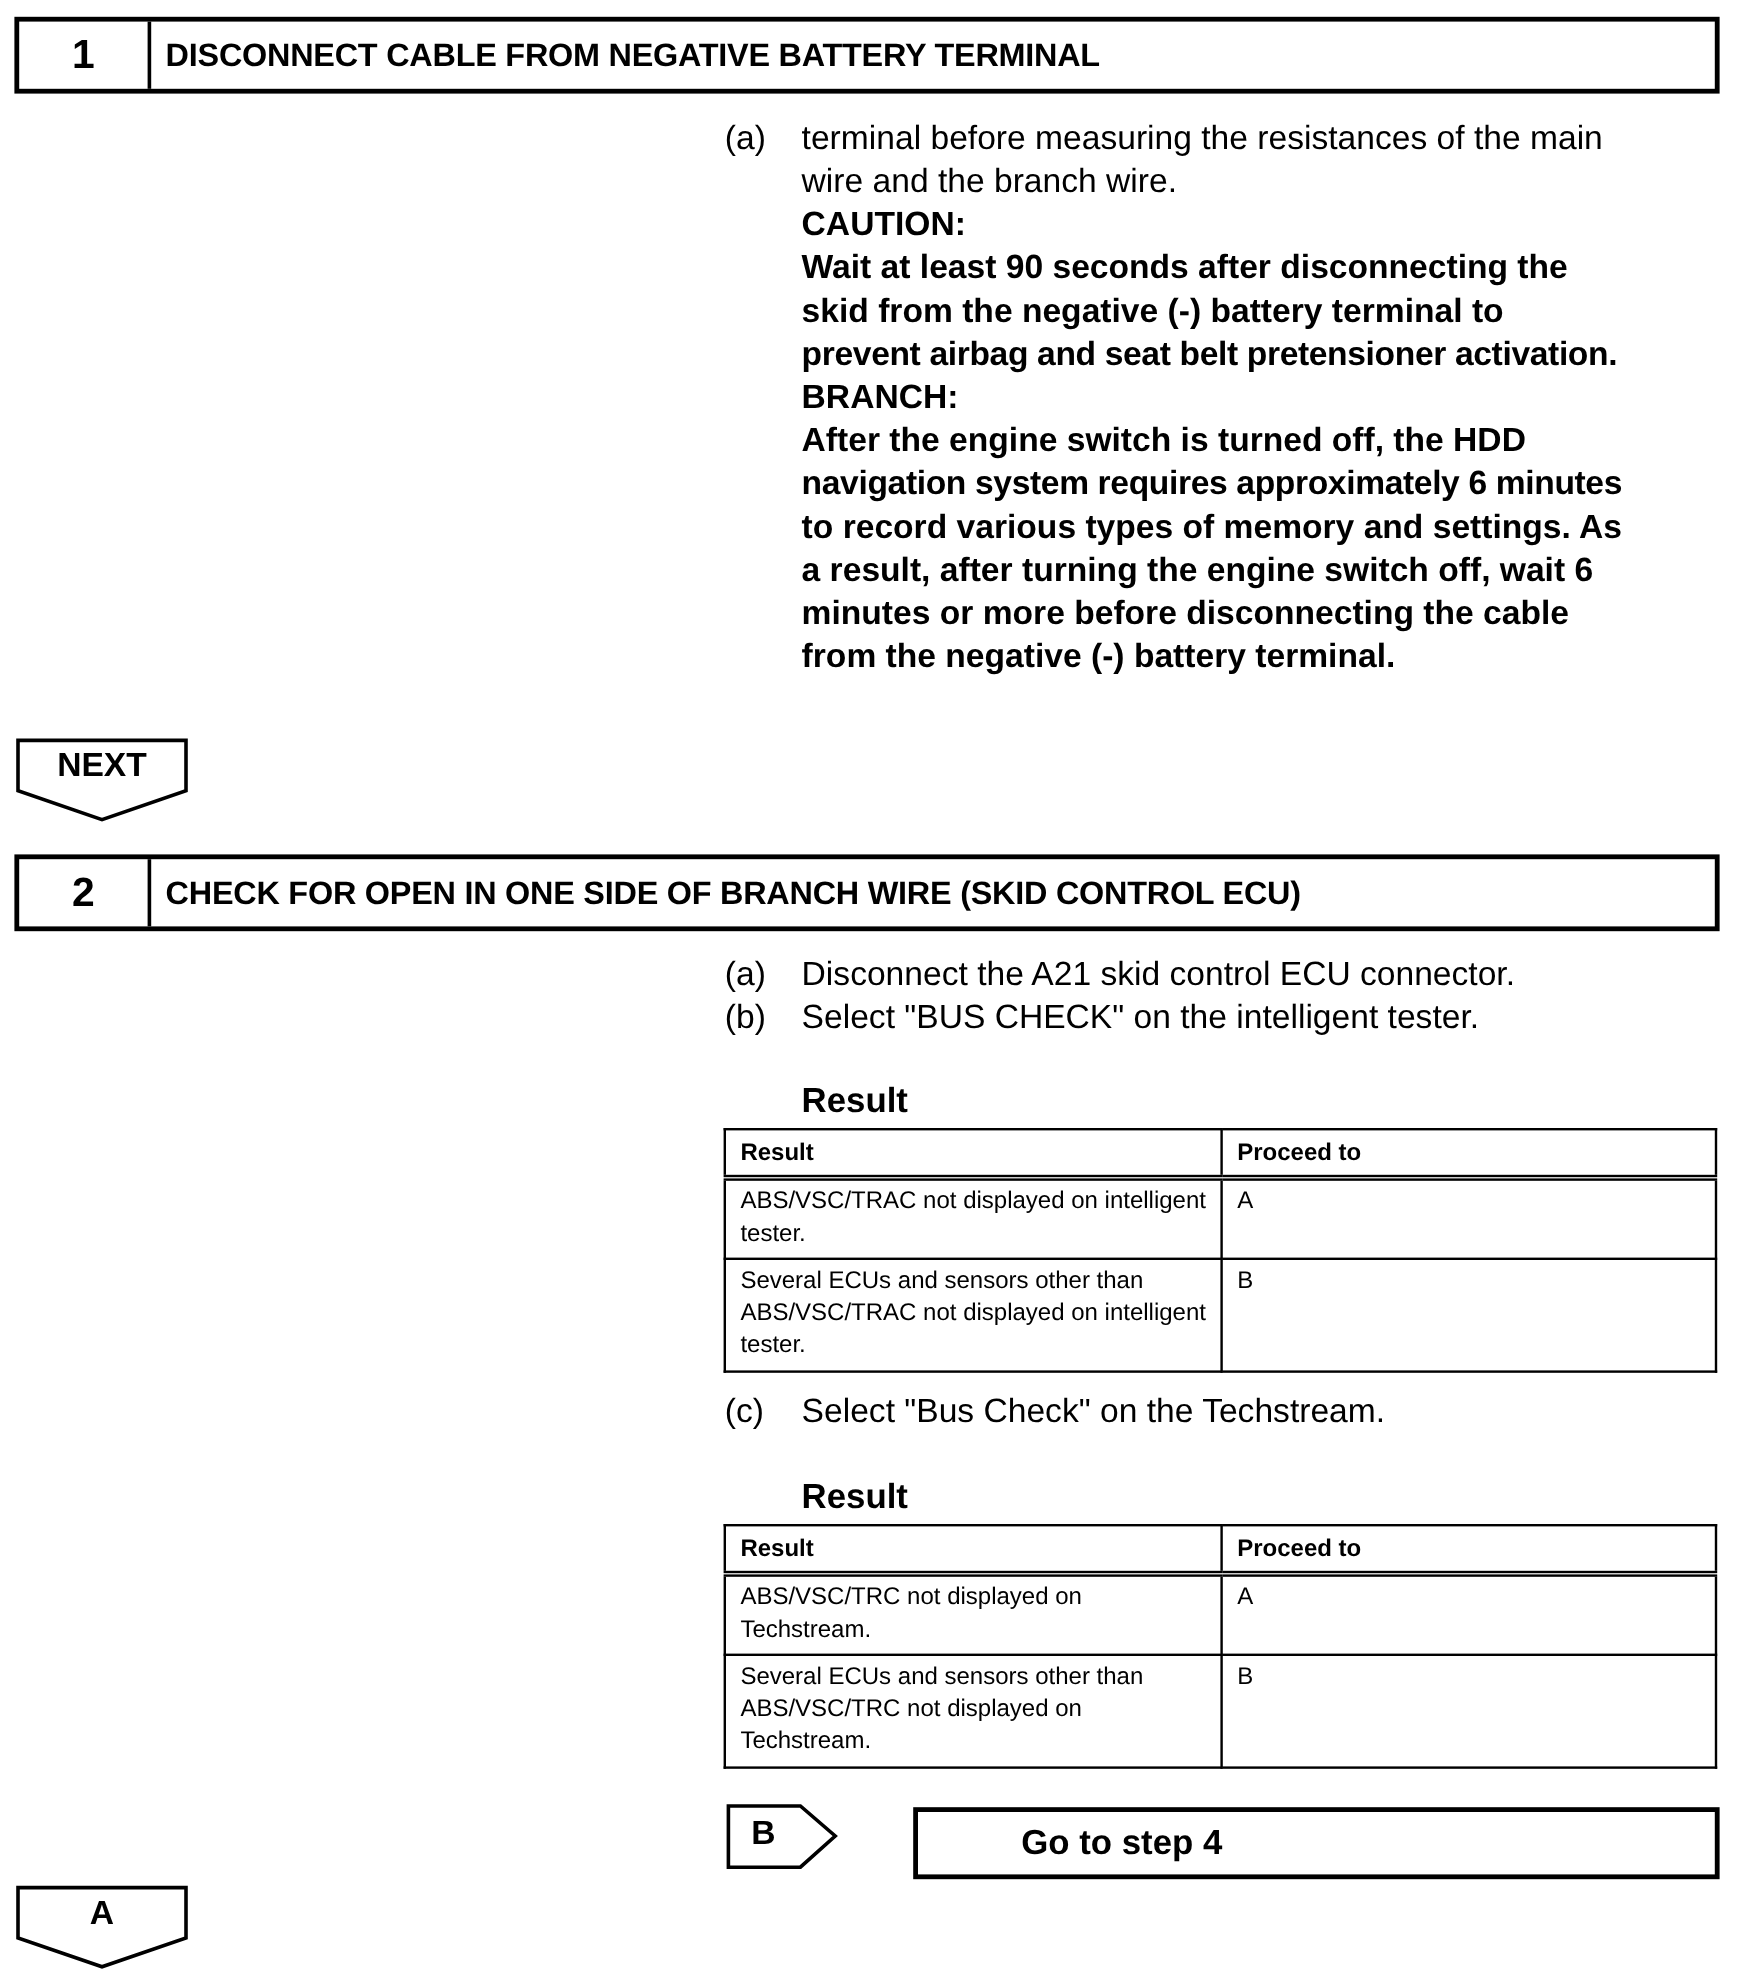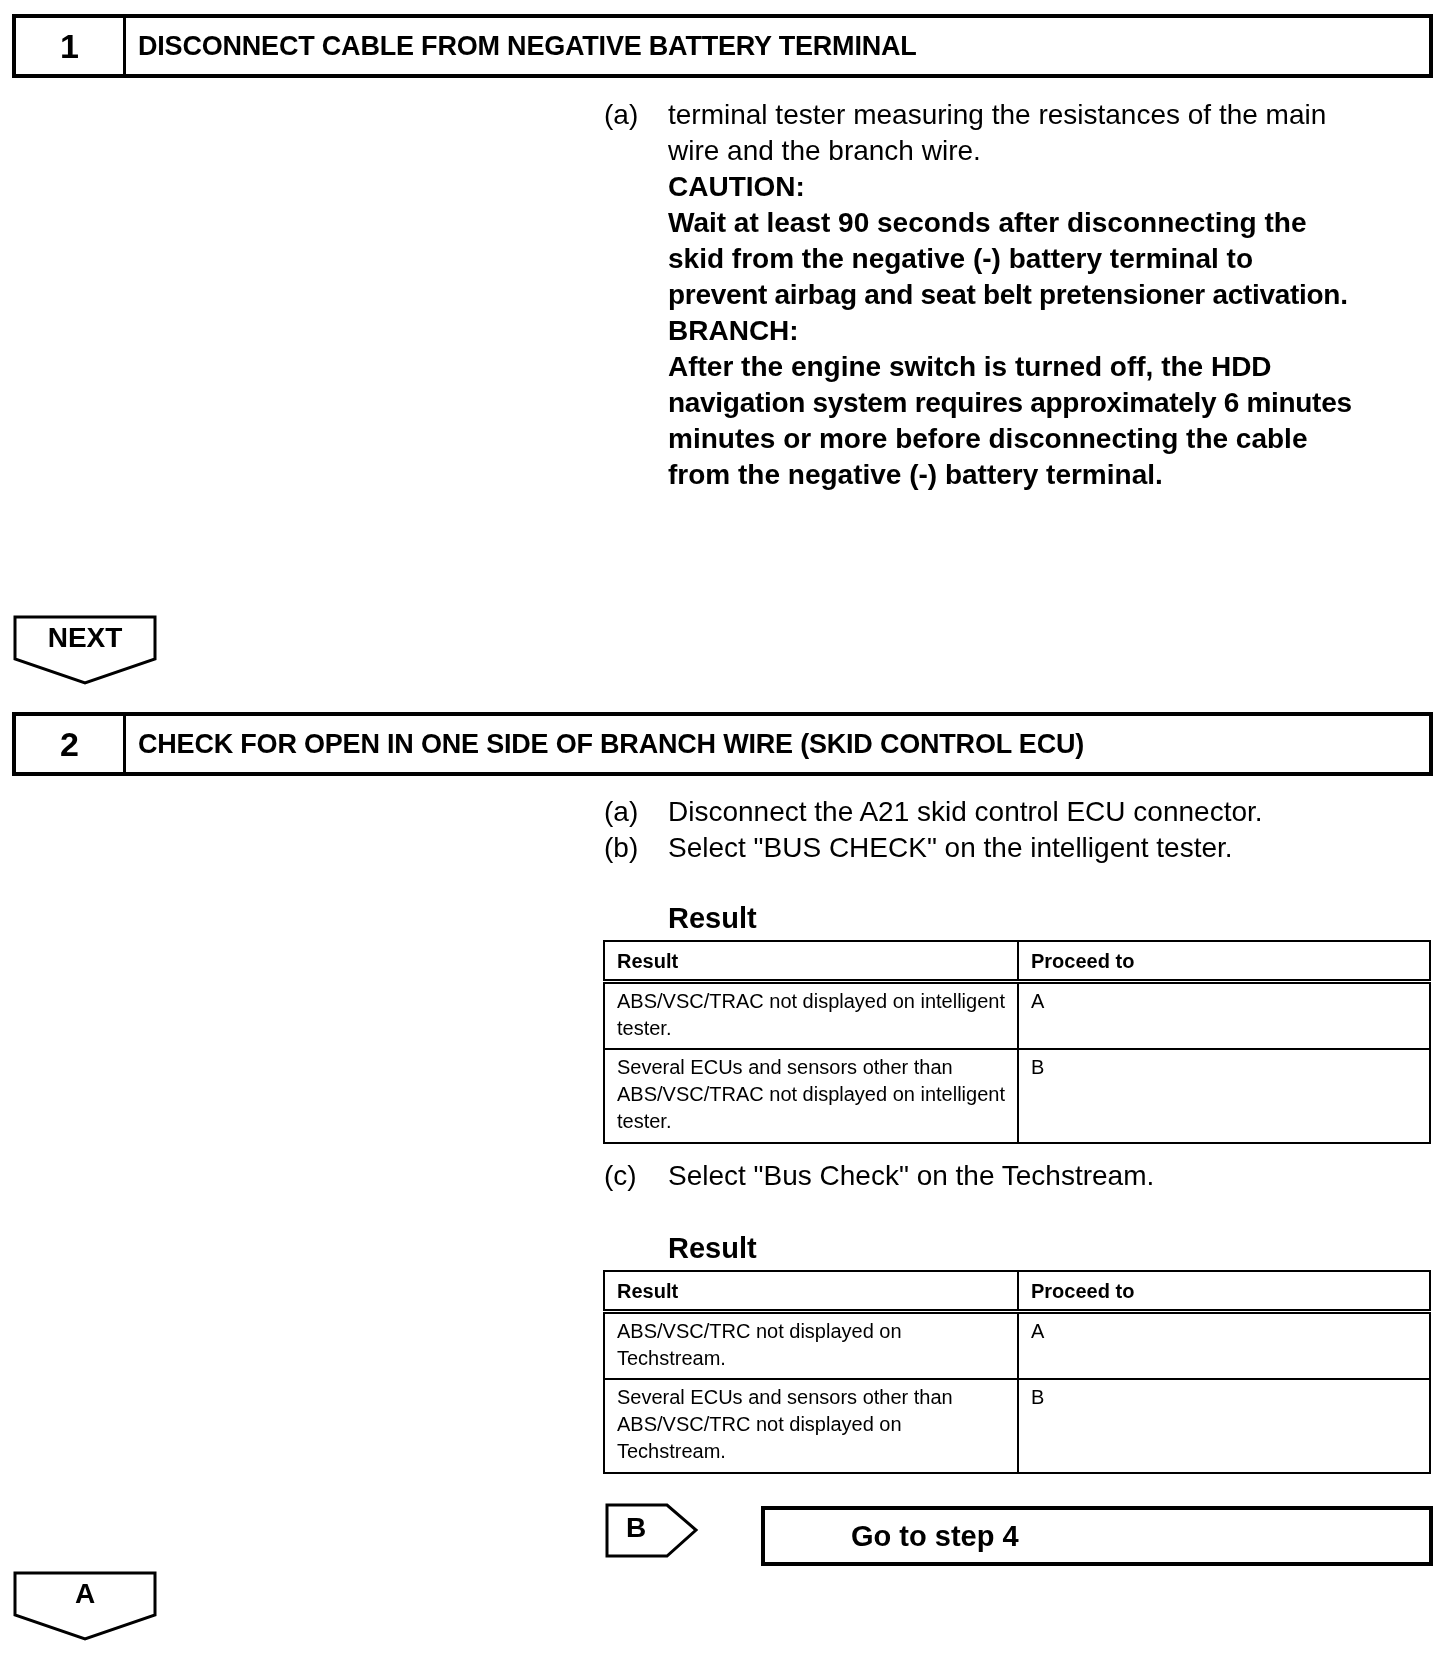--- a/index.html
+++ b/index.html
@@ -65,29 +65,31 @@
 
 <div class="step-header" style="top:14px;">
   <div class="step-num">1</div>
   <div class="step-title">DISCONNECT CABLE FROM NEGATIVE BATTERY TERMINAL</div>
 </div>
 
 <div class="instr" style="top:97px;">
   <div class="row">
     <div class="lbl">(a)</div>
     <div class="txt">
-      <div>terminal tester measuring the resistances of the main</div>
+      <div>terminal before measuring the resistances of the main</div>
       <div>wire and the branch wire.</div>
       <div class="bold">CAUTION:</div>
       <div class="bold">Wait at least 90 seconds after disconnecting the</div>
       <div class="bold">skid from the negative (-) battery terminal to</div>
       <div class="bold" style="white-space:nowrap;letter-spacing:-0.3px;">prevent airbag and seat belt pretensioner activation.</div>
       <div class="bold">BRANCH:</div>
       <div class="bold">After the engine switch is turned off, the HDD</div>
       <div class="bold" style="white-space:nowrap;letter-spacing:-0.3px;">navigation system requires approximately 6 minutes</div>
+      <div class="bold">to record various types of memory and settings. As</div>
+      <div class="bold">a result, after turning the engine switch off, wait 6</div>
       <div class="bold">minutes or more before disconnecting the cable</div>
       <div class="bold">from the negative (-) battery terminal.</div>
     </div>
   </div>
 </div>
 
 <div class="flag-down" style="top:614px;">
   <svg width="146" height="72">
     <polygon points="3,3 143,3 143,45 73,69 3,45" fill="#fff" stroke="#000" stroke-width="3"></polygon>
   </svg>

